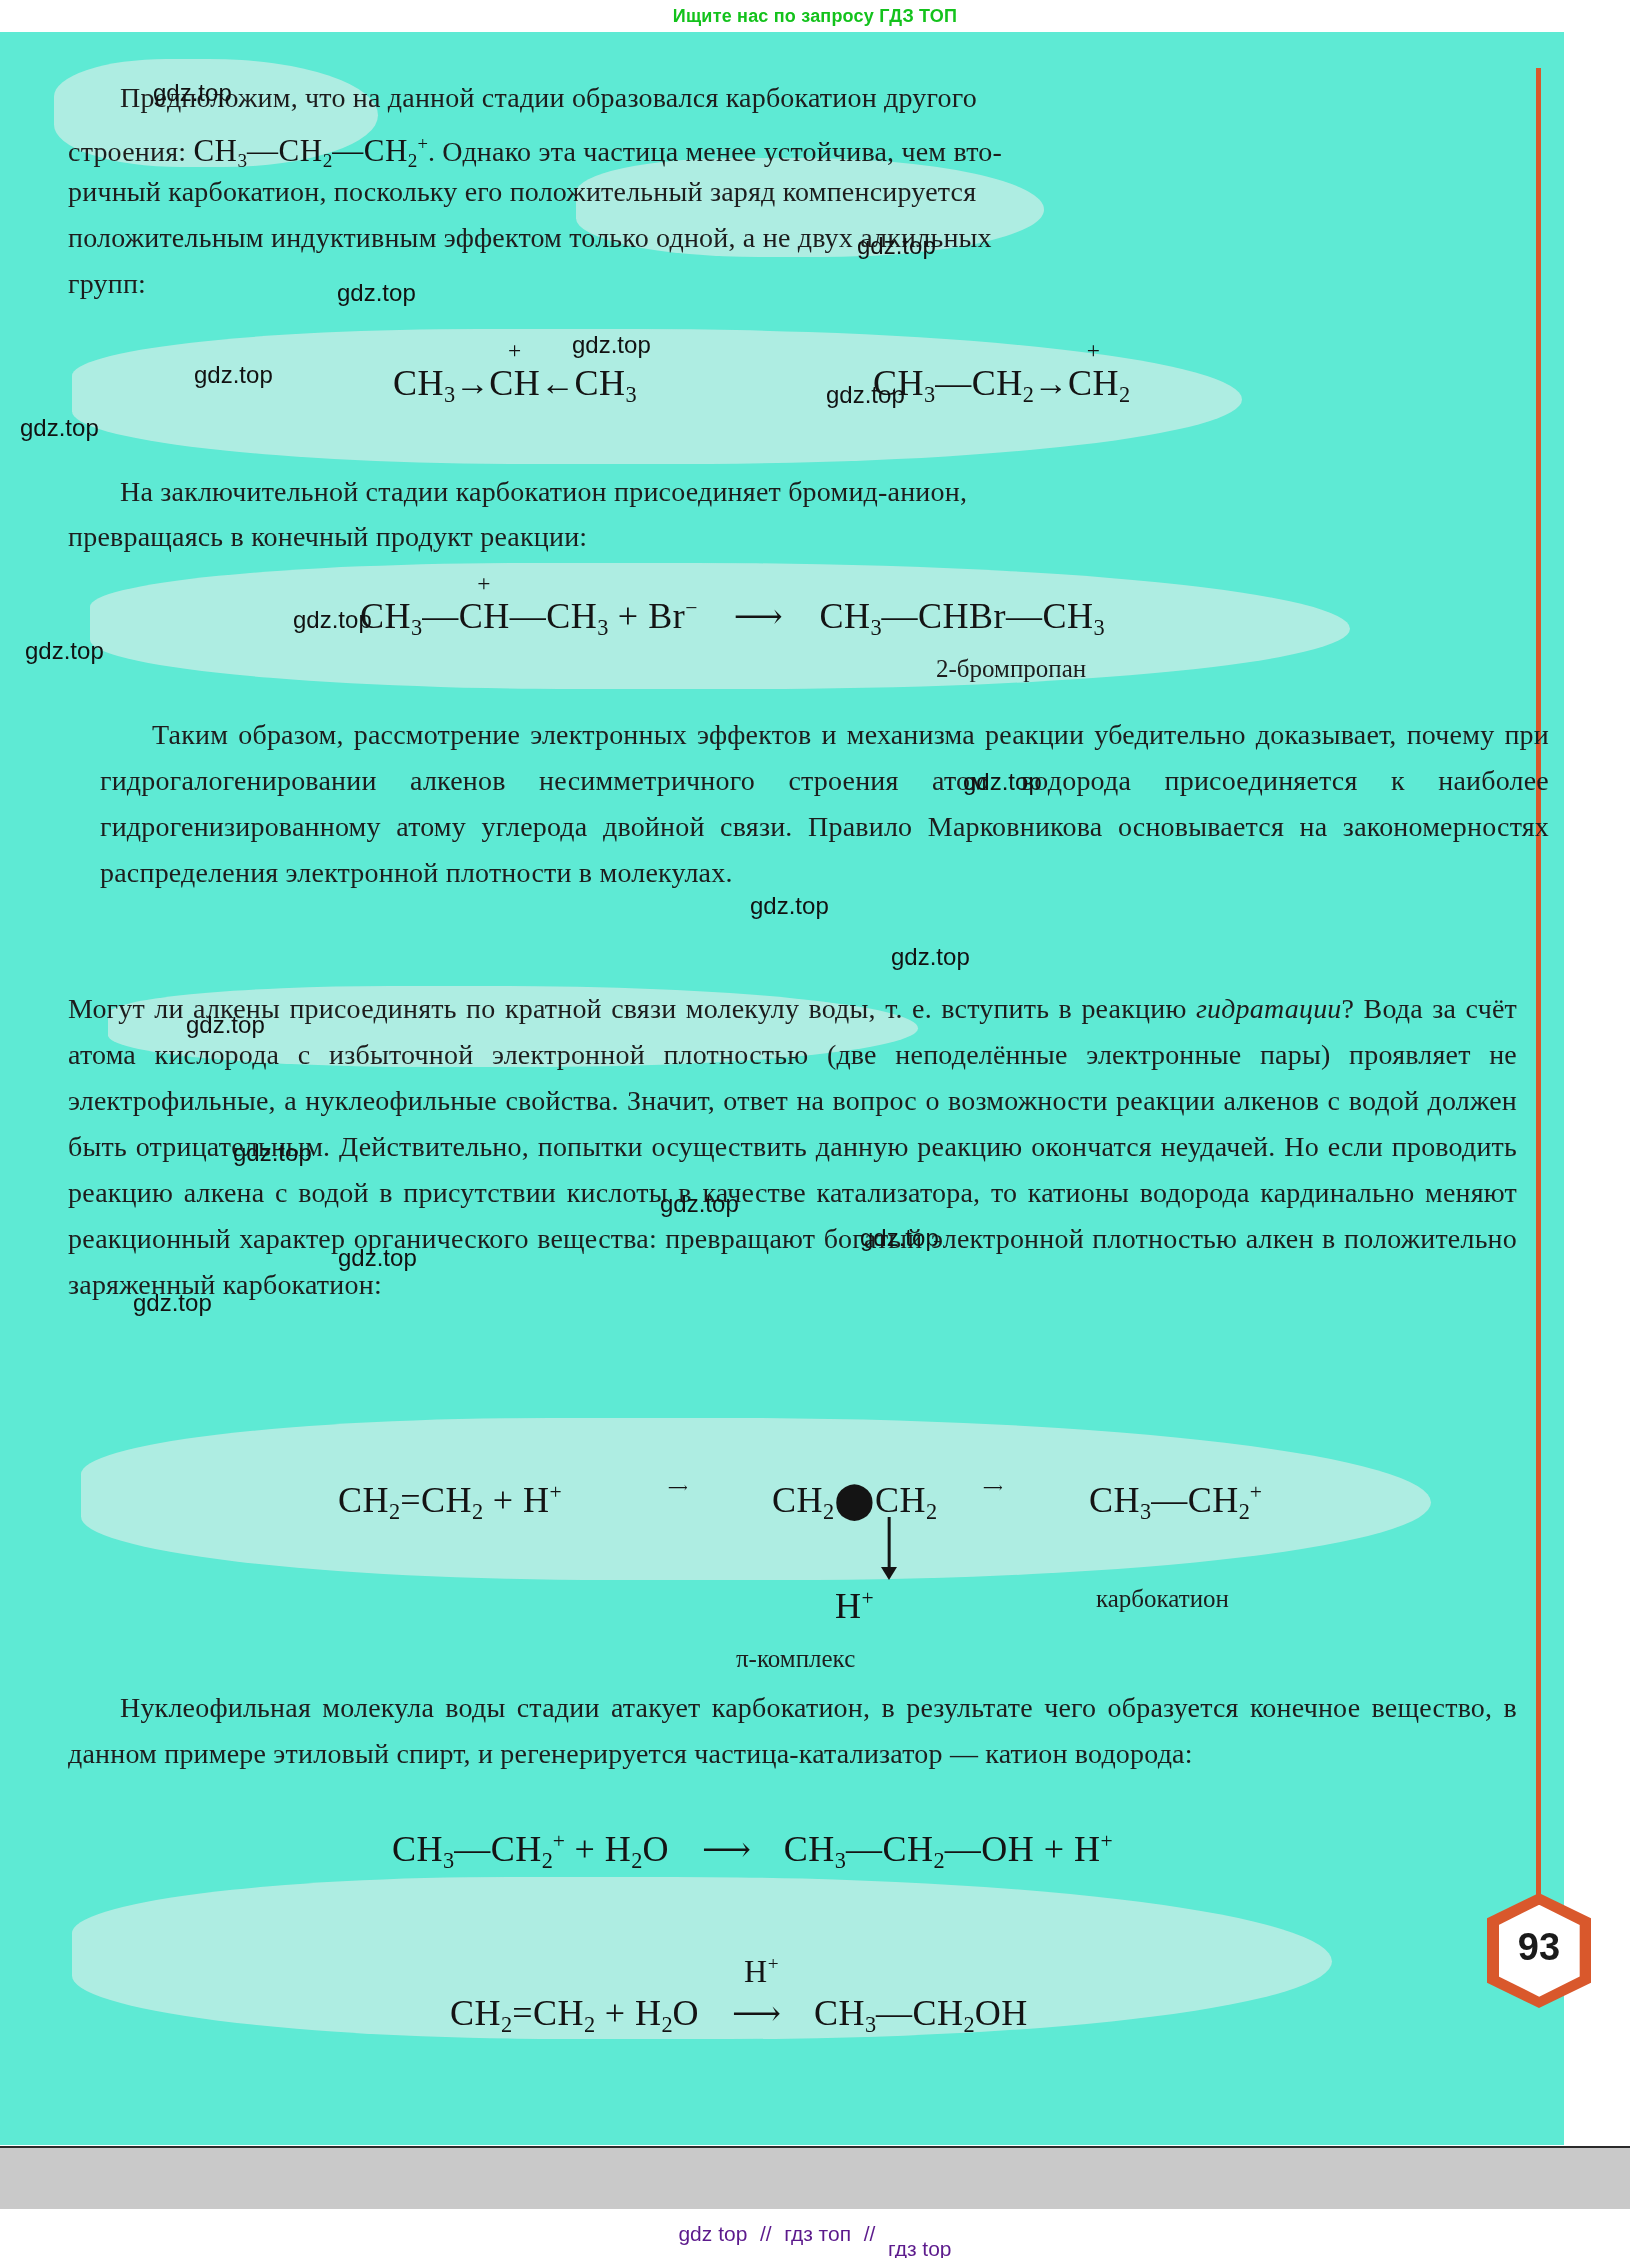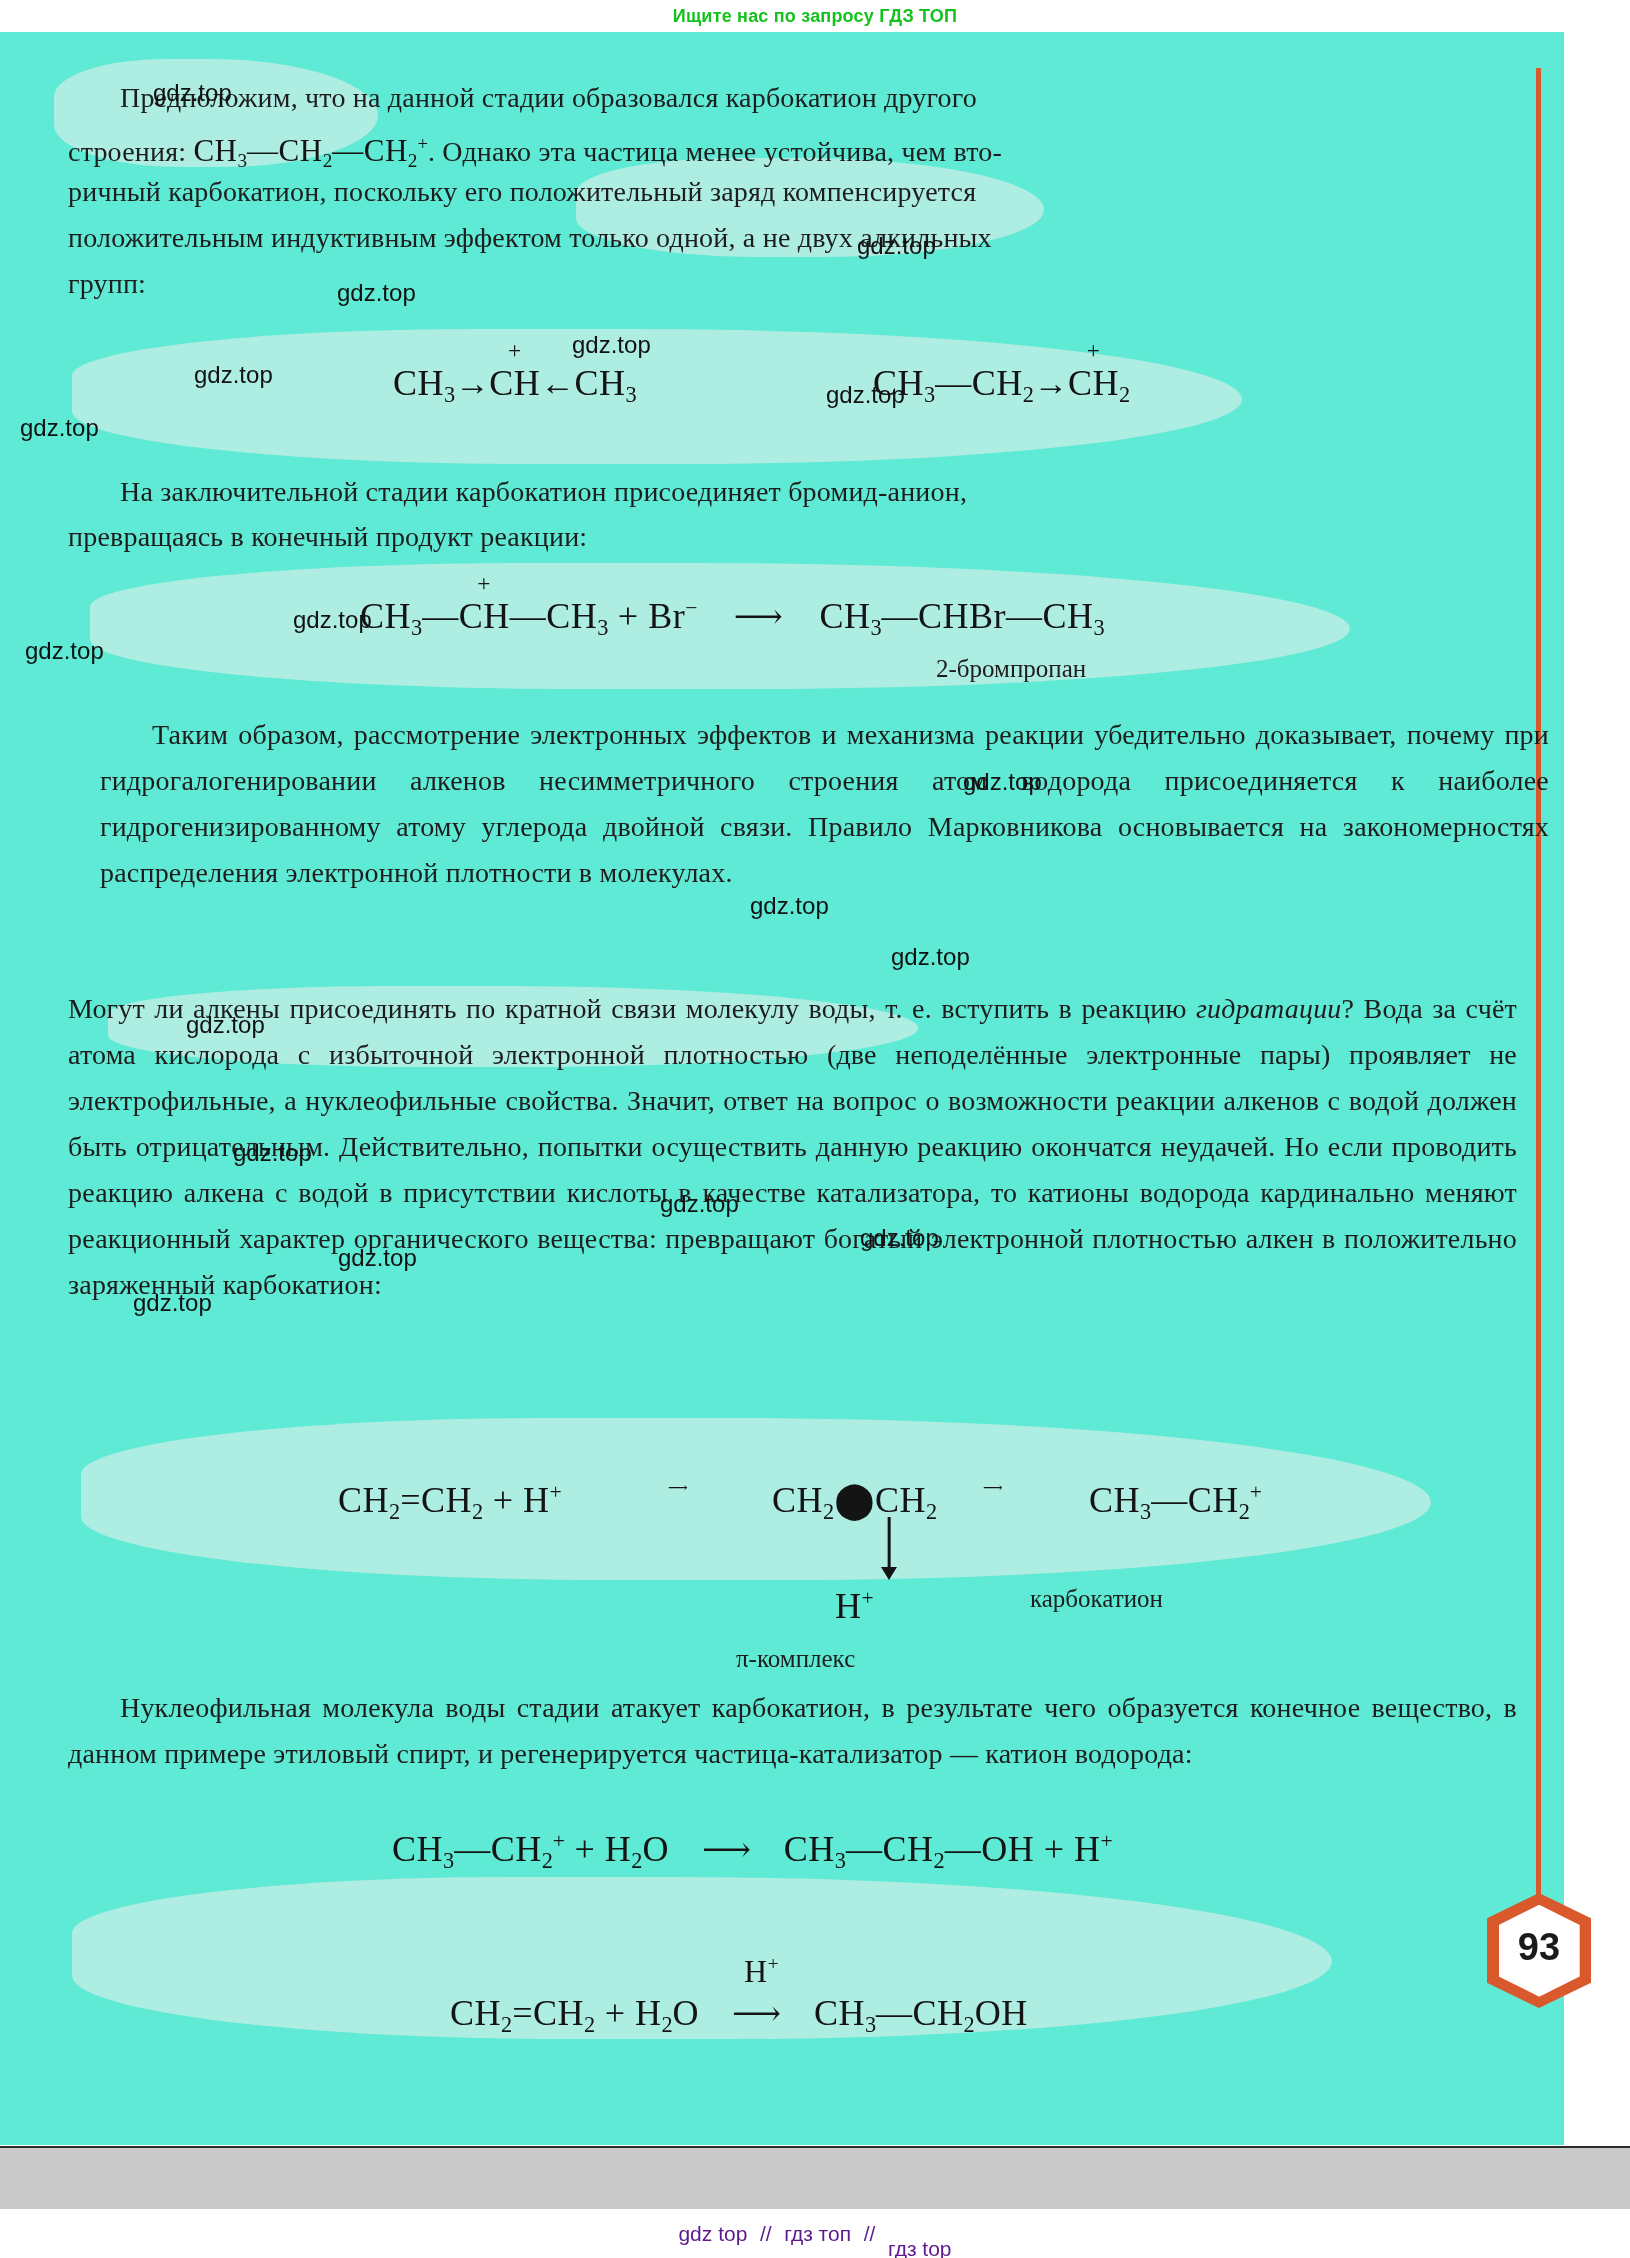--- a/index.html
+++ b/index.html
@@ -320,21 +320,21 @@
       <div class="pi-arrow-head" style="top:50px;"></div>
     </div>
     <div class="formula-row" style="left:835px; top:1553px;">H<sup>+</sup></div>
     <div class="caption" style="left:736px; top:1613px;">π-комплекс</div>
 
     <div class="formula-row arrow-long" style="left:983px; top:1447px;">⟶</div>
 
     <div class="formula-row" style="left:1089px; top:1447px;">
       CH<sub>3</sub>—CH<sub>2</sub><sup>+</sup>
     </div>
-    <div class="caption" style="left:1030px; top:1553px;">карбокатион</div>
+    <div class="caption" style="left:1096px; top:1553px;">карбокатион</div>
 
     <p class="para indent" style="left:68px; top:1653px; width:1449px;">
       Нуклеофильная молекула воды стадии атакует карбокатион, в результате чего образуется конечное вещество, в данном примере этиловый спирт, и регенерируется частица-катализатор — катион водорода:
     </p>
 
     <div class="formula-row" style="left:392px; top:1796px;">
       CH<sub>3</sub>—CH<sub>2</sub><sup>+</sup> + H<sub>2</sub>O
       <span class="arrow-long" style="padding:0 23.4px;">⟶</span>
       CH<sub>3</sub>—CH<sub>2</sub>—OH + H<sup>+</sup>
     </div>

